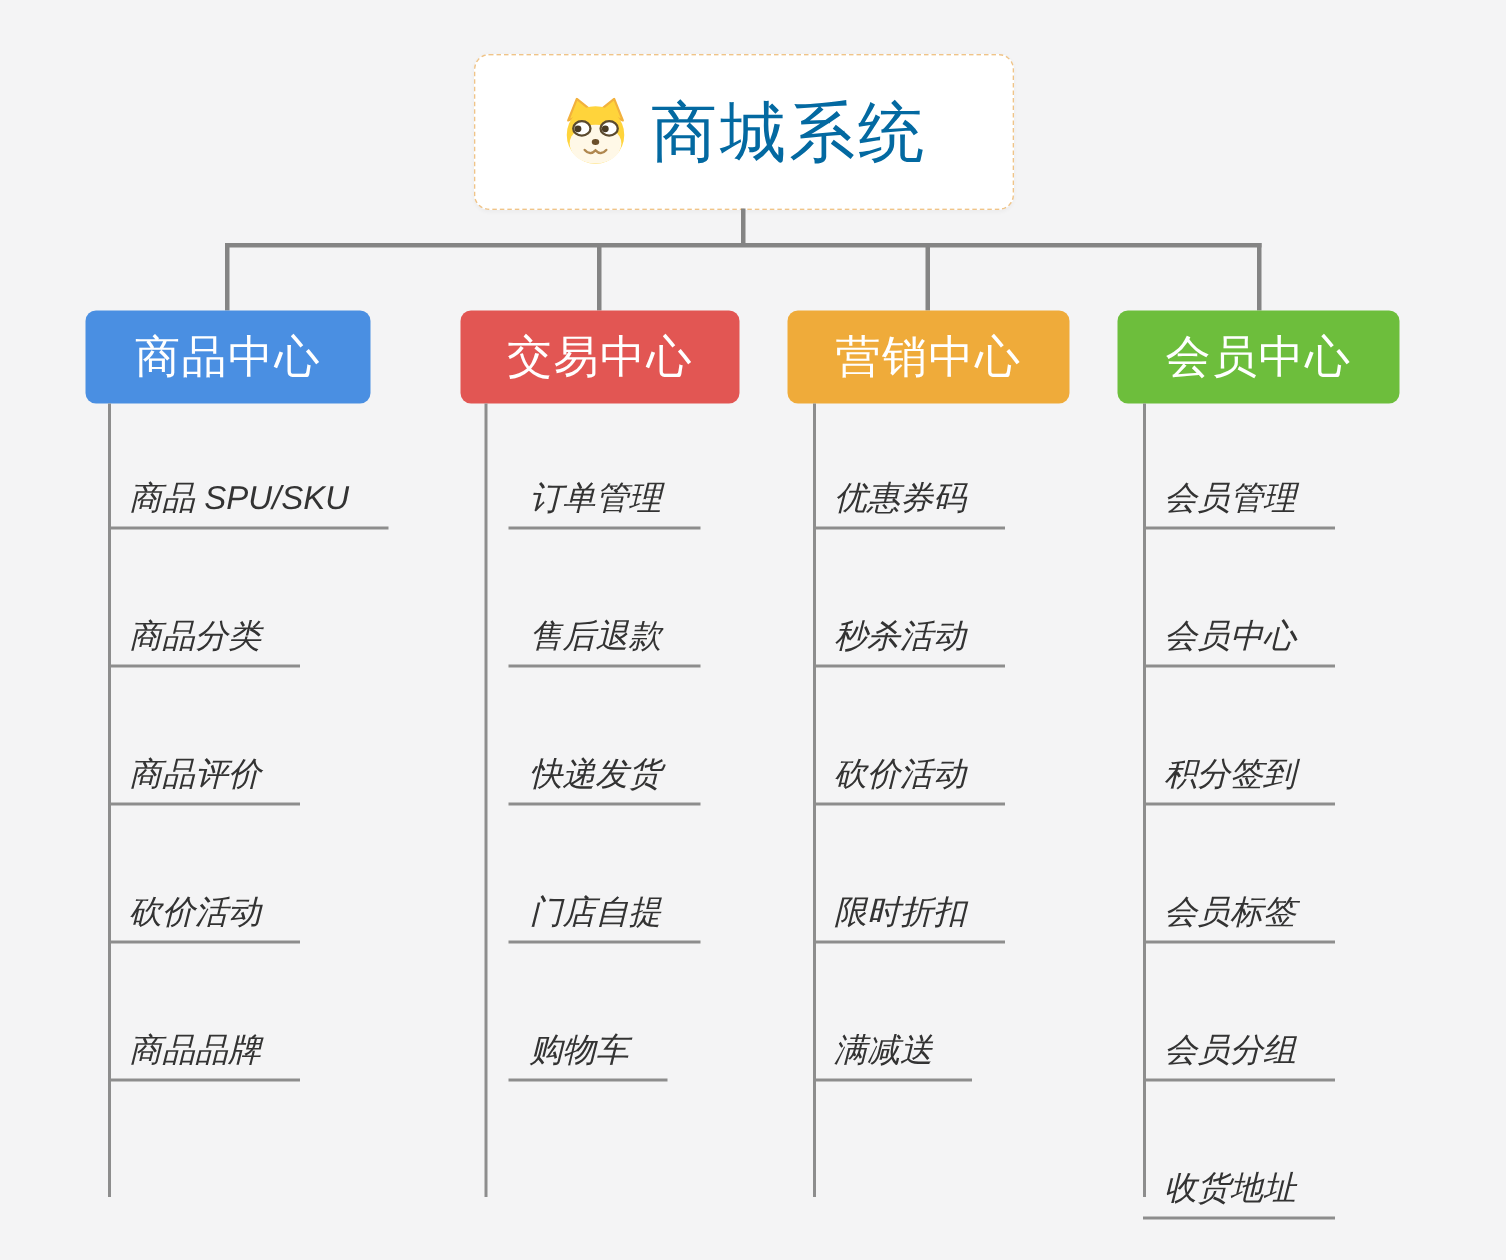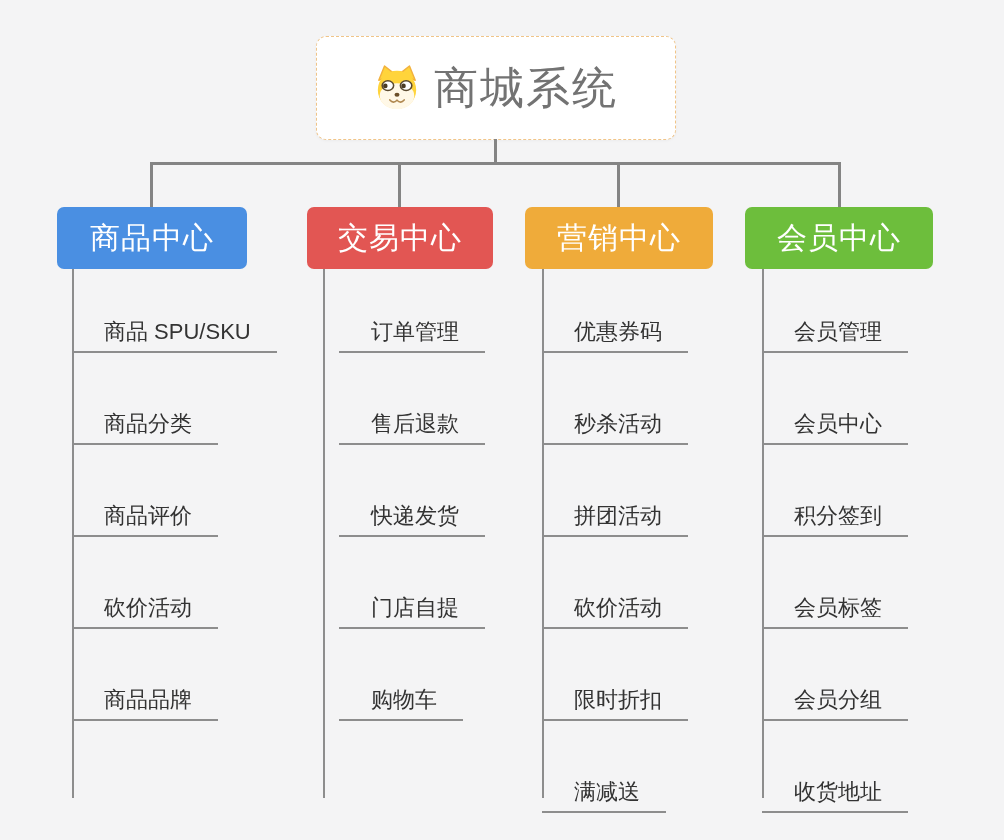--- a/index.html
+++ b/index.html
@@ -93,44 +93,45 @@
     height: 92px;
     display: flex;
     align-items: flex-end;
   }
   .leaf-row.first { height: 84px; }
 
   .leaf {
     white-space: nowrap;
     font-size: 22px;
     color: #333333;
-    padding: 0 26px 7px 32px;
+    padding: 0 26px 7px 14px;
     border-bottom: 2px solid #8d8d8d;
     line-height: 1.1;
+    font-style: italic;
   }
 </style>
 </head>
 <body>
 
 <div id="canvas">
 
   <div class="root-node">
     <svg class="doge" viewBox="0 0 48 48" aria-hidden="true">
       <polygon points="5,16 11,1 21,9" fill="#ffd43b" stroke="#f2b13d" stroke-width="1.5" stroke-linejoin="round"></polygon>
       <polygon points="43,16 37,1 27,9" fill="#ffd43b" stroke="#f2b13d" stroke-width="1.5" stroke-linejoin="round"></polygon>
       <circle cx="24" cy="26" r="20" fill="#ffd43b"></circle>
       <path d="M6,32 a18,14 0 0 0 36,0 a18,13 0 0 0 -36,0 z" fill="#fff8e7"></path>
       <ellipse cx="14.5" cy="21.5" rx="6" ry="5" fill="#ffffff" stroke="#5b4a2f" stroke-width="1.6"></ellipse>
       <ellipse cx="33.5" cy="21.5" rx="6" ry="5" fill="#ffffff" stroke="#5b4a2f" stroke-width="1.6"></ellipse>
       <circle cx="11.8" cy="21.8" r="2.4" fill="#4a3b25"></circle>
       <circle cx="30.8" cy="21.8" r="2.4" fill="#4a3b25"></circle>
       <ellipse cx="24" cy="31" rx="2.6" ry="2.1" fill="#6b4f2a"></ellipse>
       <path d="M16.5,36.5 q3.7,4.2 7.5,0.3 q3.8,3.9 7.5,-0.3" fill="none" stroke="#b08850" stroke-width="1.7" stroke-linecap="round"></path>
     </svg>
-    <span class="root-title" style="color: #737373;">商城系统</span>
+    <span class="root-title" style="color: #0369a1;">商城系统</span>
   </div>
 
   <div class="line root-drop"></div>
   <div class="line bus"></div>
   <div class="line drop-1"></div>
   <div class="line drop-2"></div>
   <div class="line drop-3"></div>
   <div class="line drop-4"></div>
 
   <div class="branch-col col-1">
@@ -181,23 +182,20 @@
     <div class="branch-box" style="background: rgb(239, 171, 58);">营销中心</div>
     <div class="trunk"></div>
     <div class="leaves">
       <div class="leaf-row first">
           <div class="leaf">优惠券码</div>
         </div>
       <div class="leaf-row">
           <div class="leaf">秒杀活动</div>
         </div>
       <div class="leaf-row">
-          <div class="leaf">拼团活动</div>
-        </div>
-      <div class="leaf-row">
           <div class="leaf">砍价活动</div>
         </div>
       <div class="leaf-row">
           <div class="leaf">限时折扣</div>
         </div>
       <div class="leaf-row">
           <div class="leaf">满减送</div>
         </div>
     </div>
   </div>

